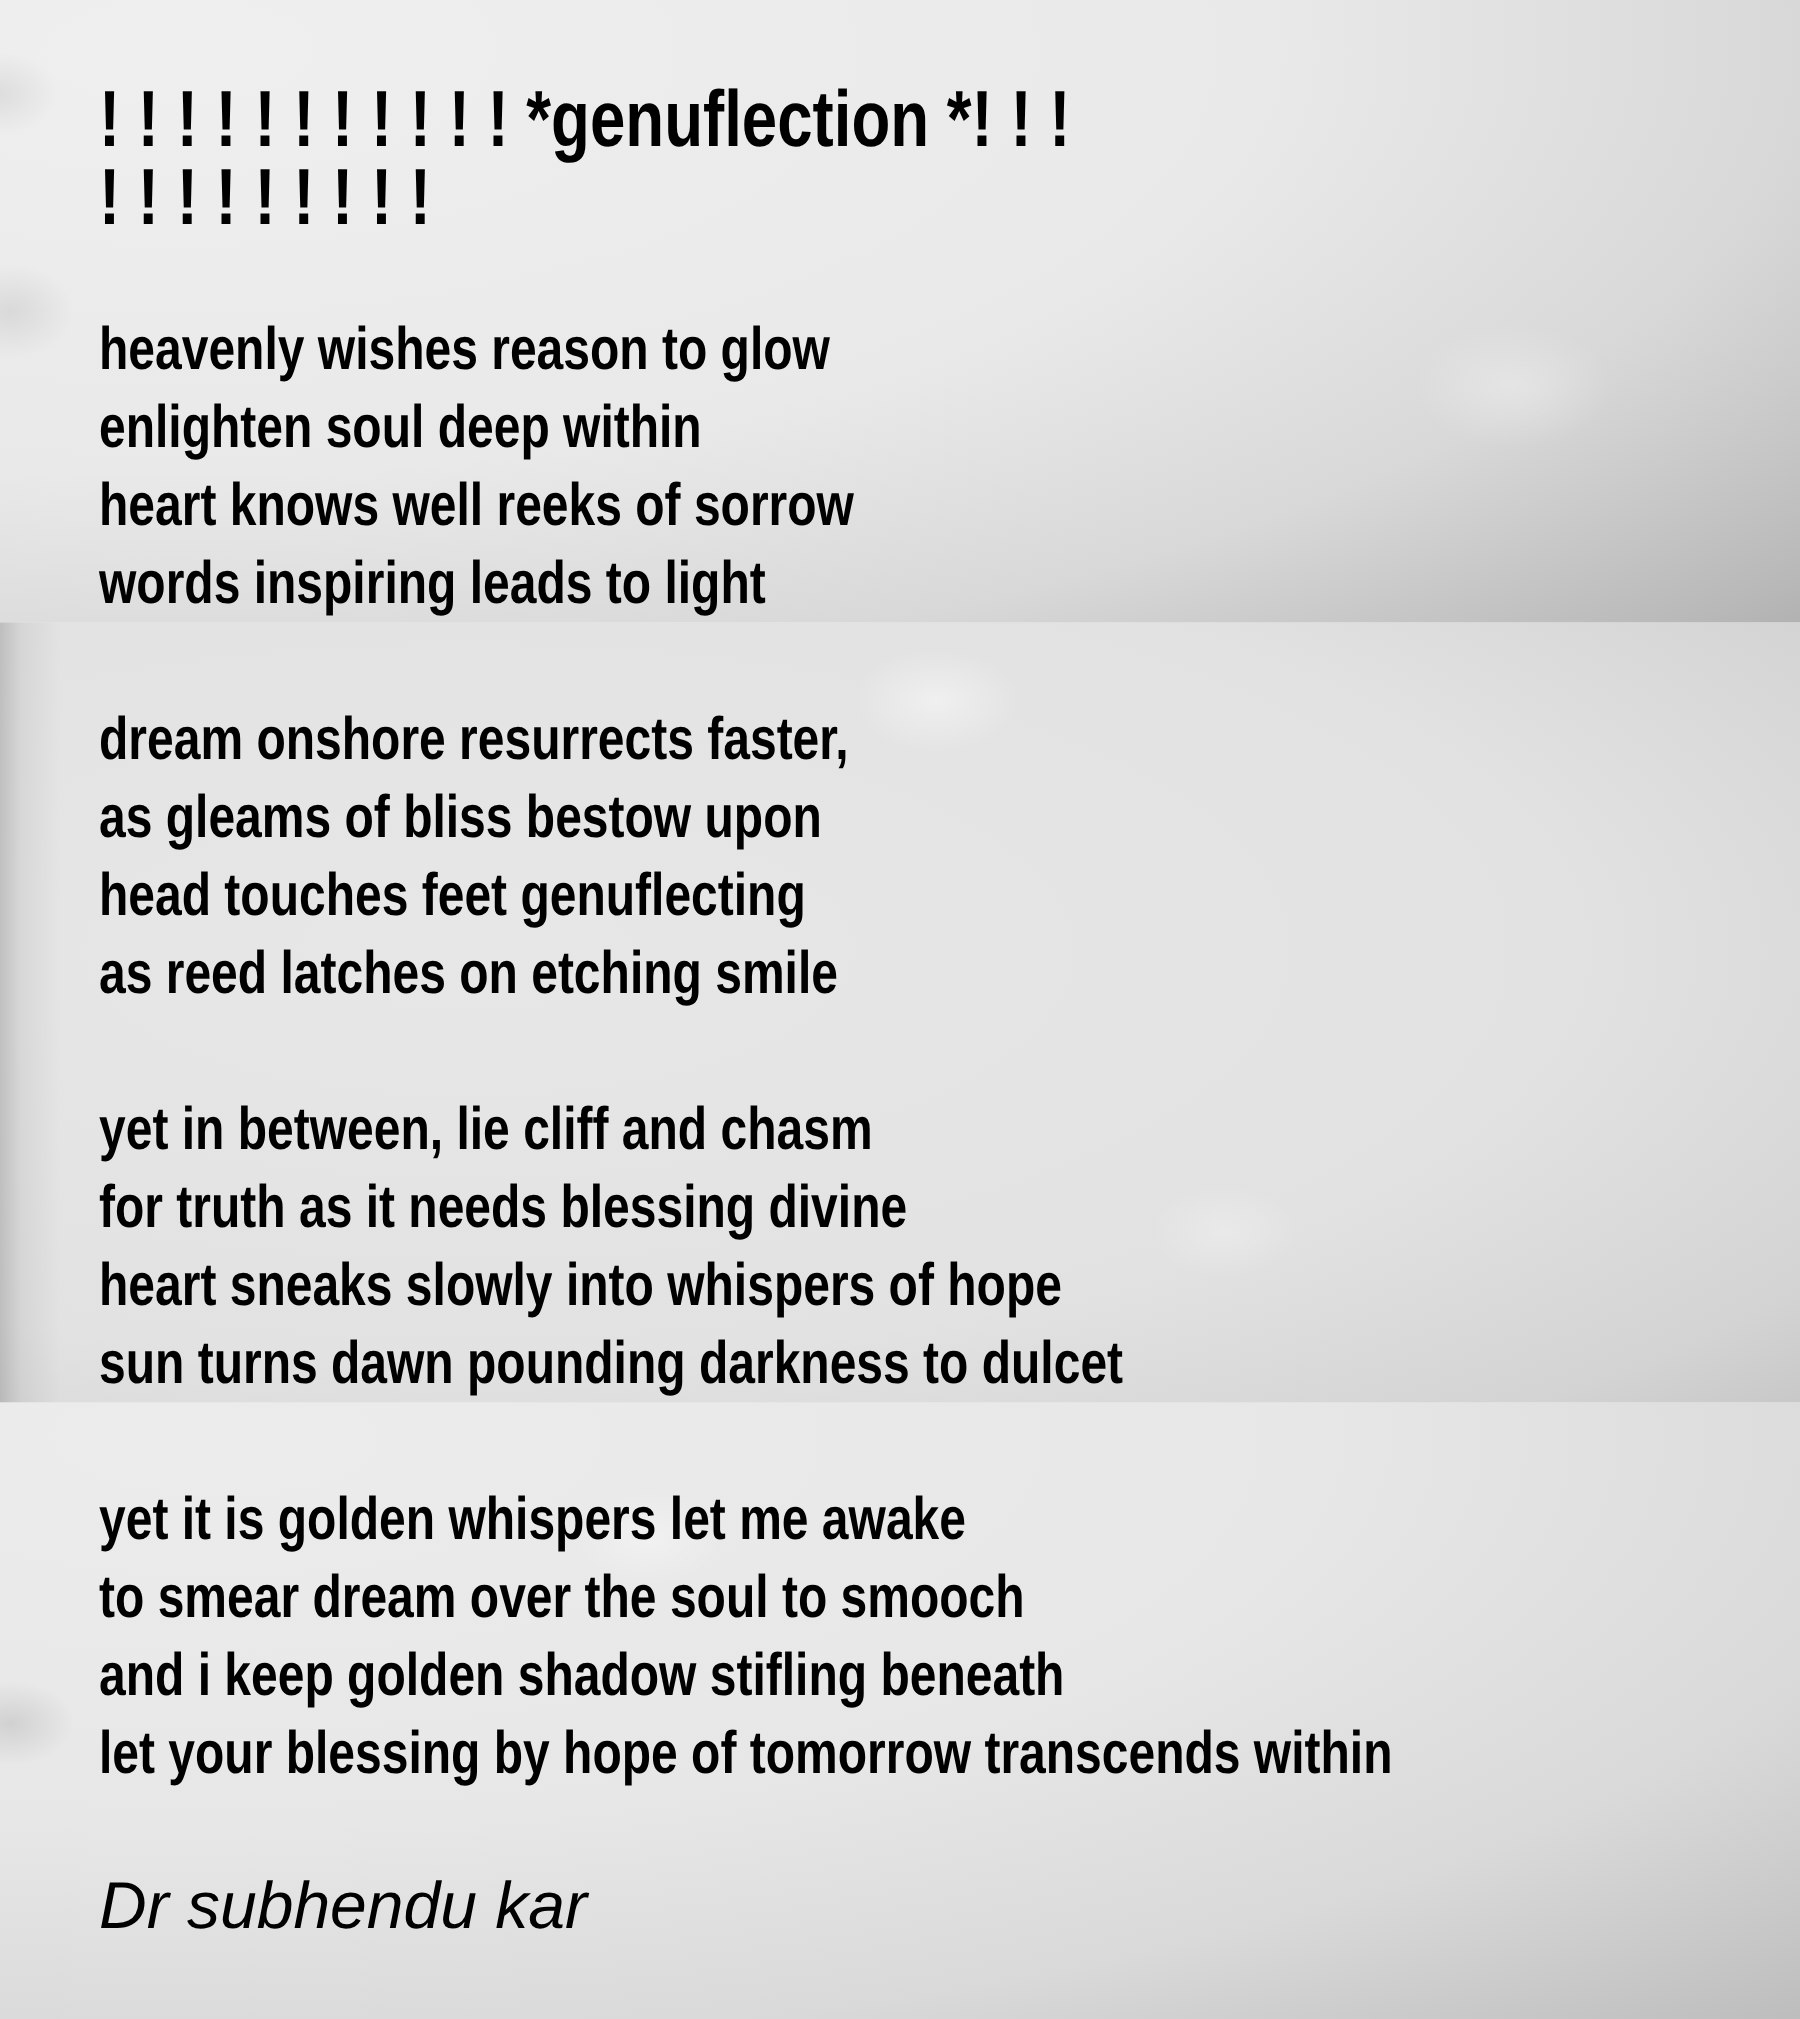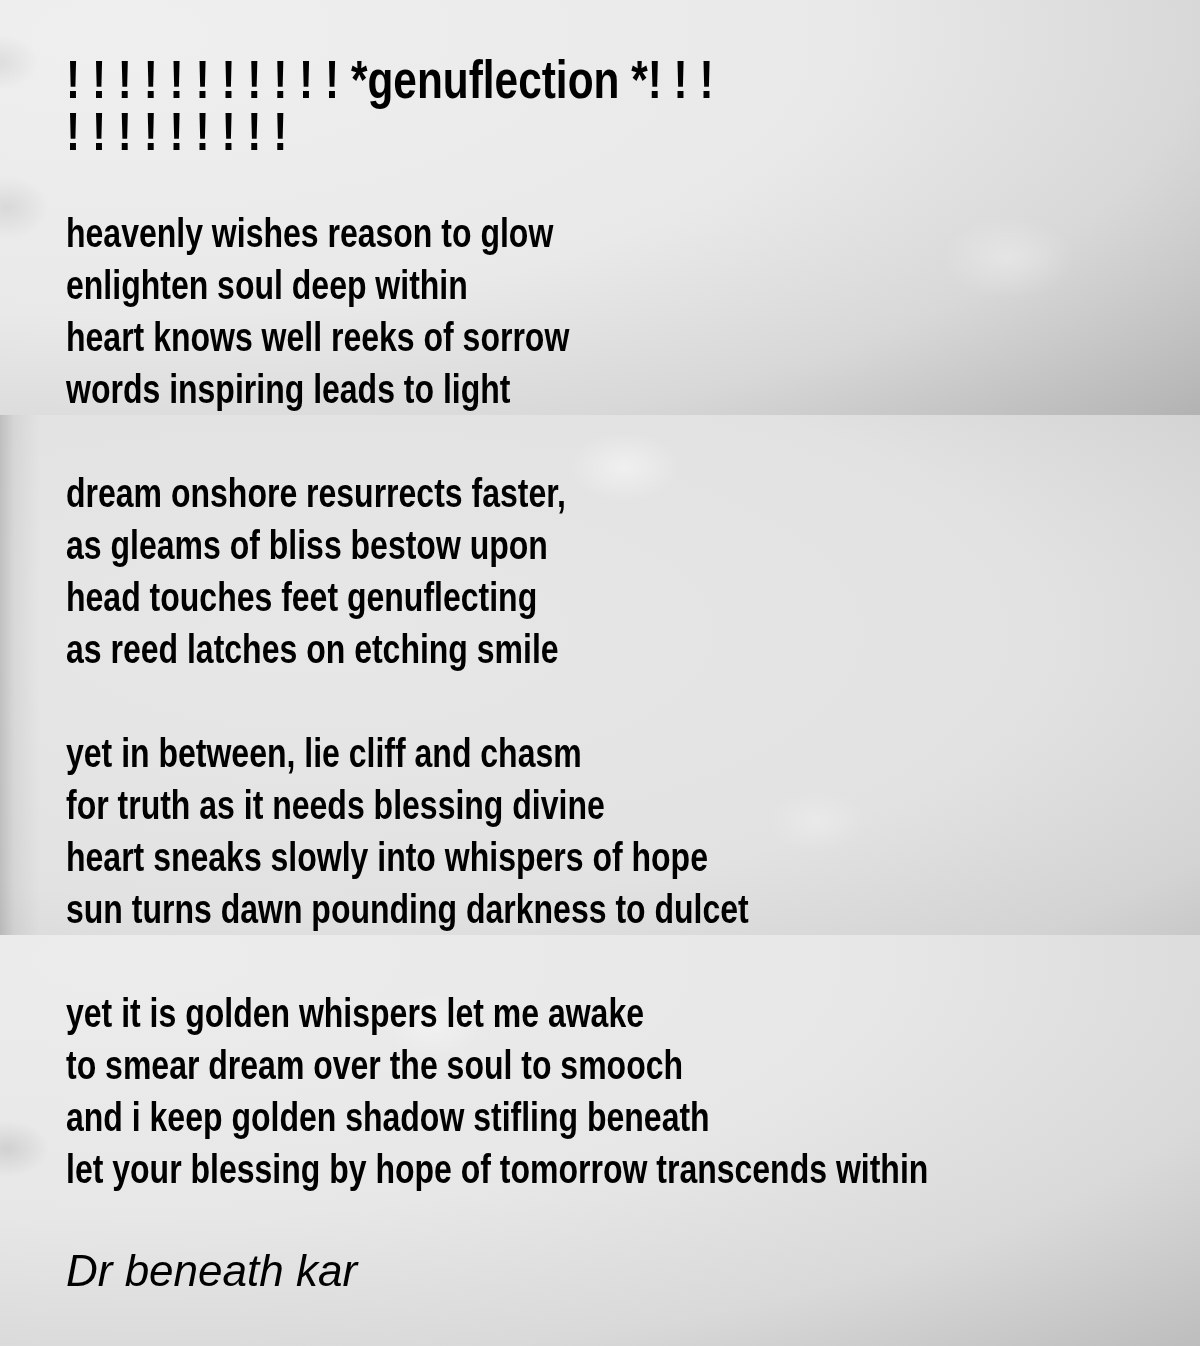--- a/index.html
+++ b/index.html
@@ -118,15 +118,15 @@
     <div>sun turns dawn pounding darkness to dulcet</div>
   </div>
 
   <div class="stanza stanza-4 condensed">
     <div>yet it is golden whispers let me awake</div>
     <div>to smear dream over the soul to smooch</div>
     <div>and i keep golden shadow stifling beneath</div>
     <div>let your blessing by hope of tomorrow transcends within</div>
   </div>
 
-  <div class="author">Dr beneath kar</div>
+  <div class="author">Dr subhendu kar</div>
 
 </div>
 
 </body></html>

